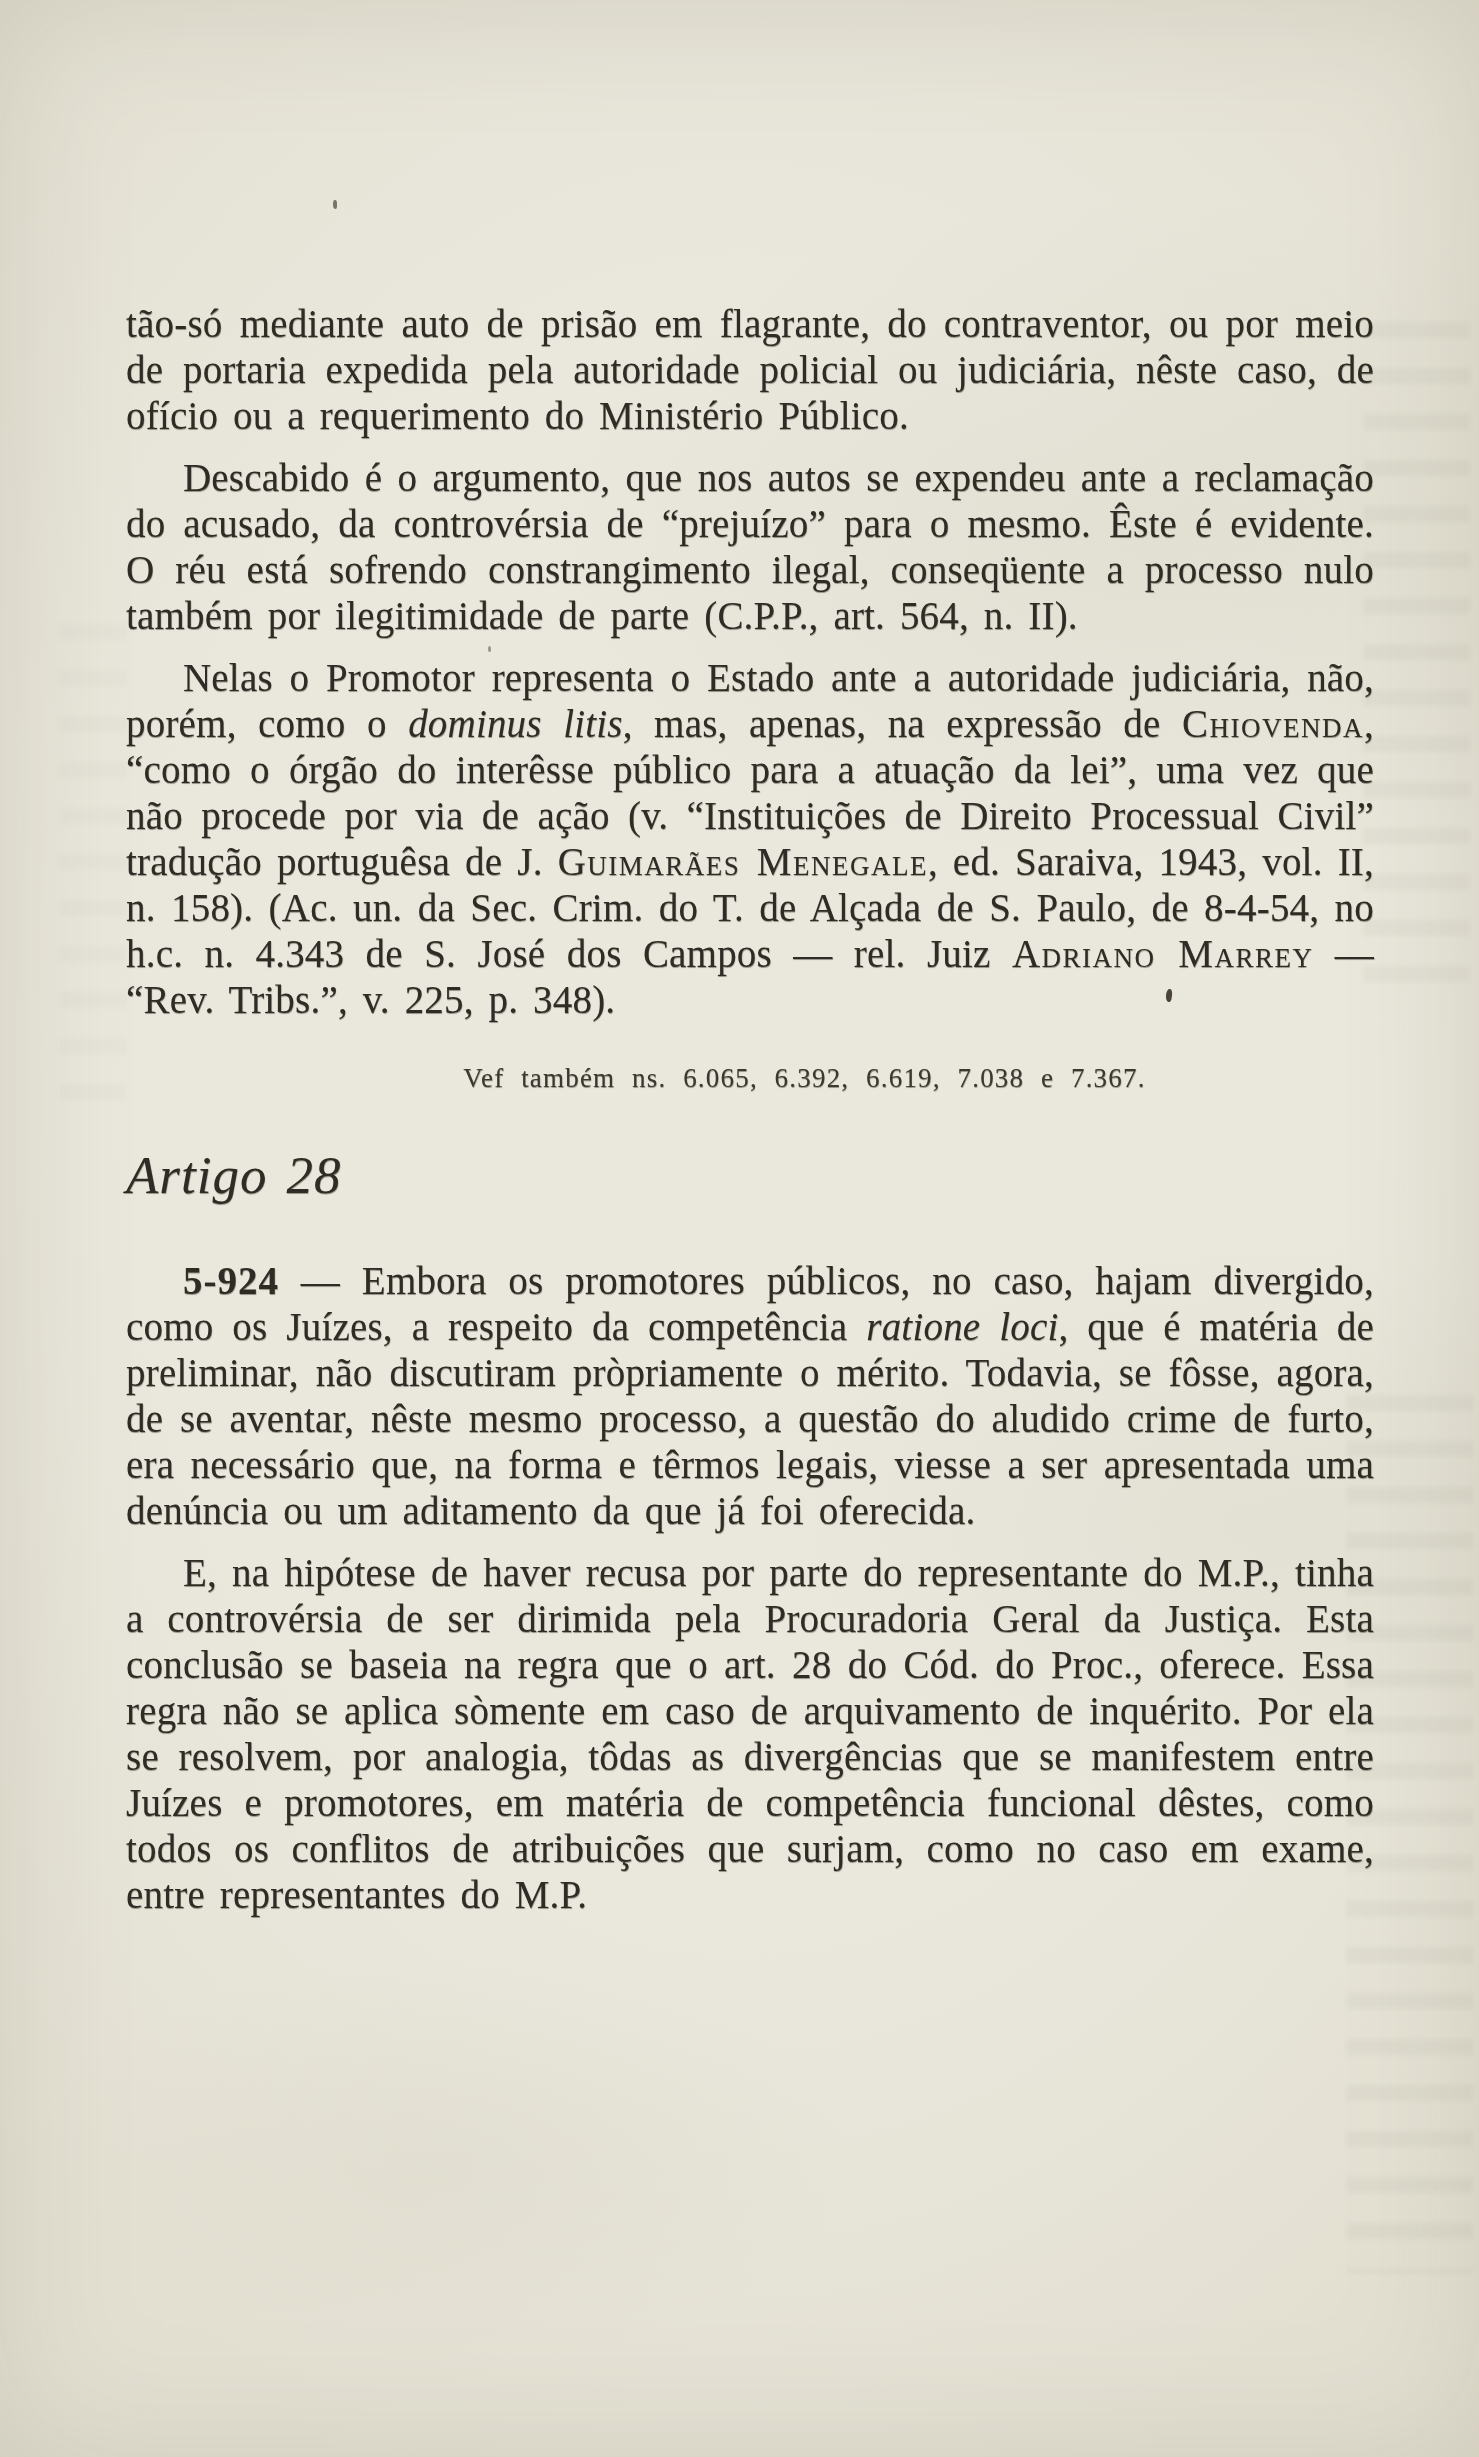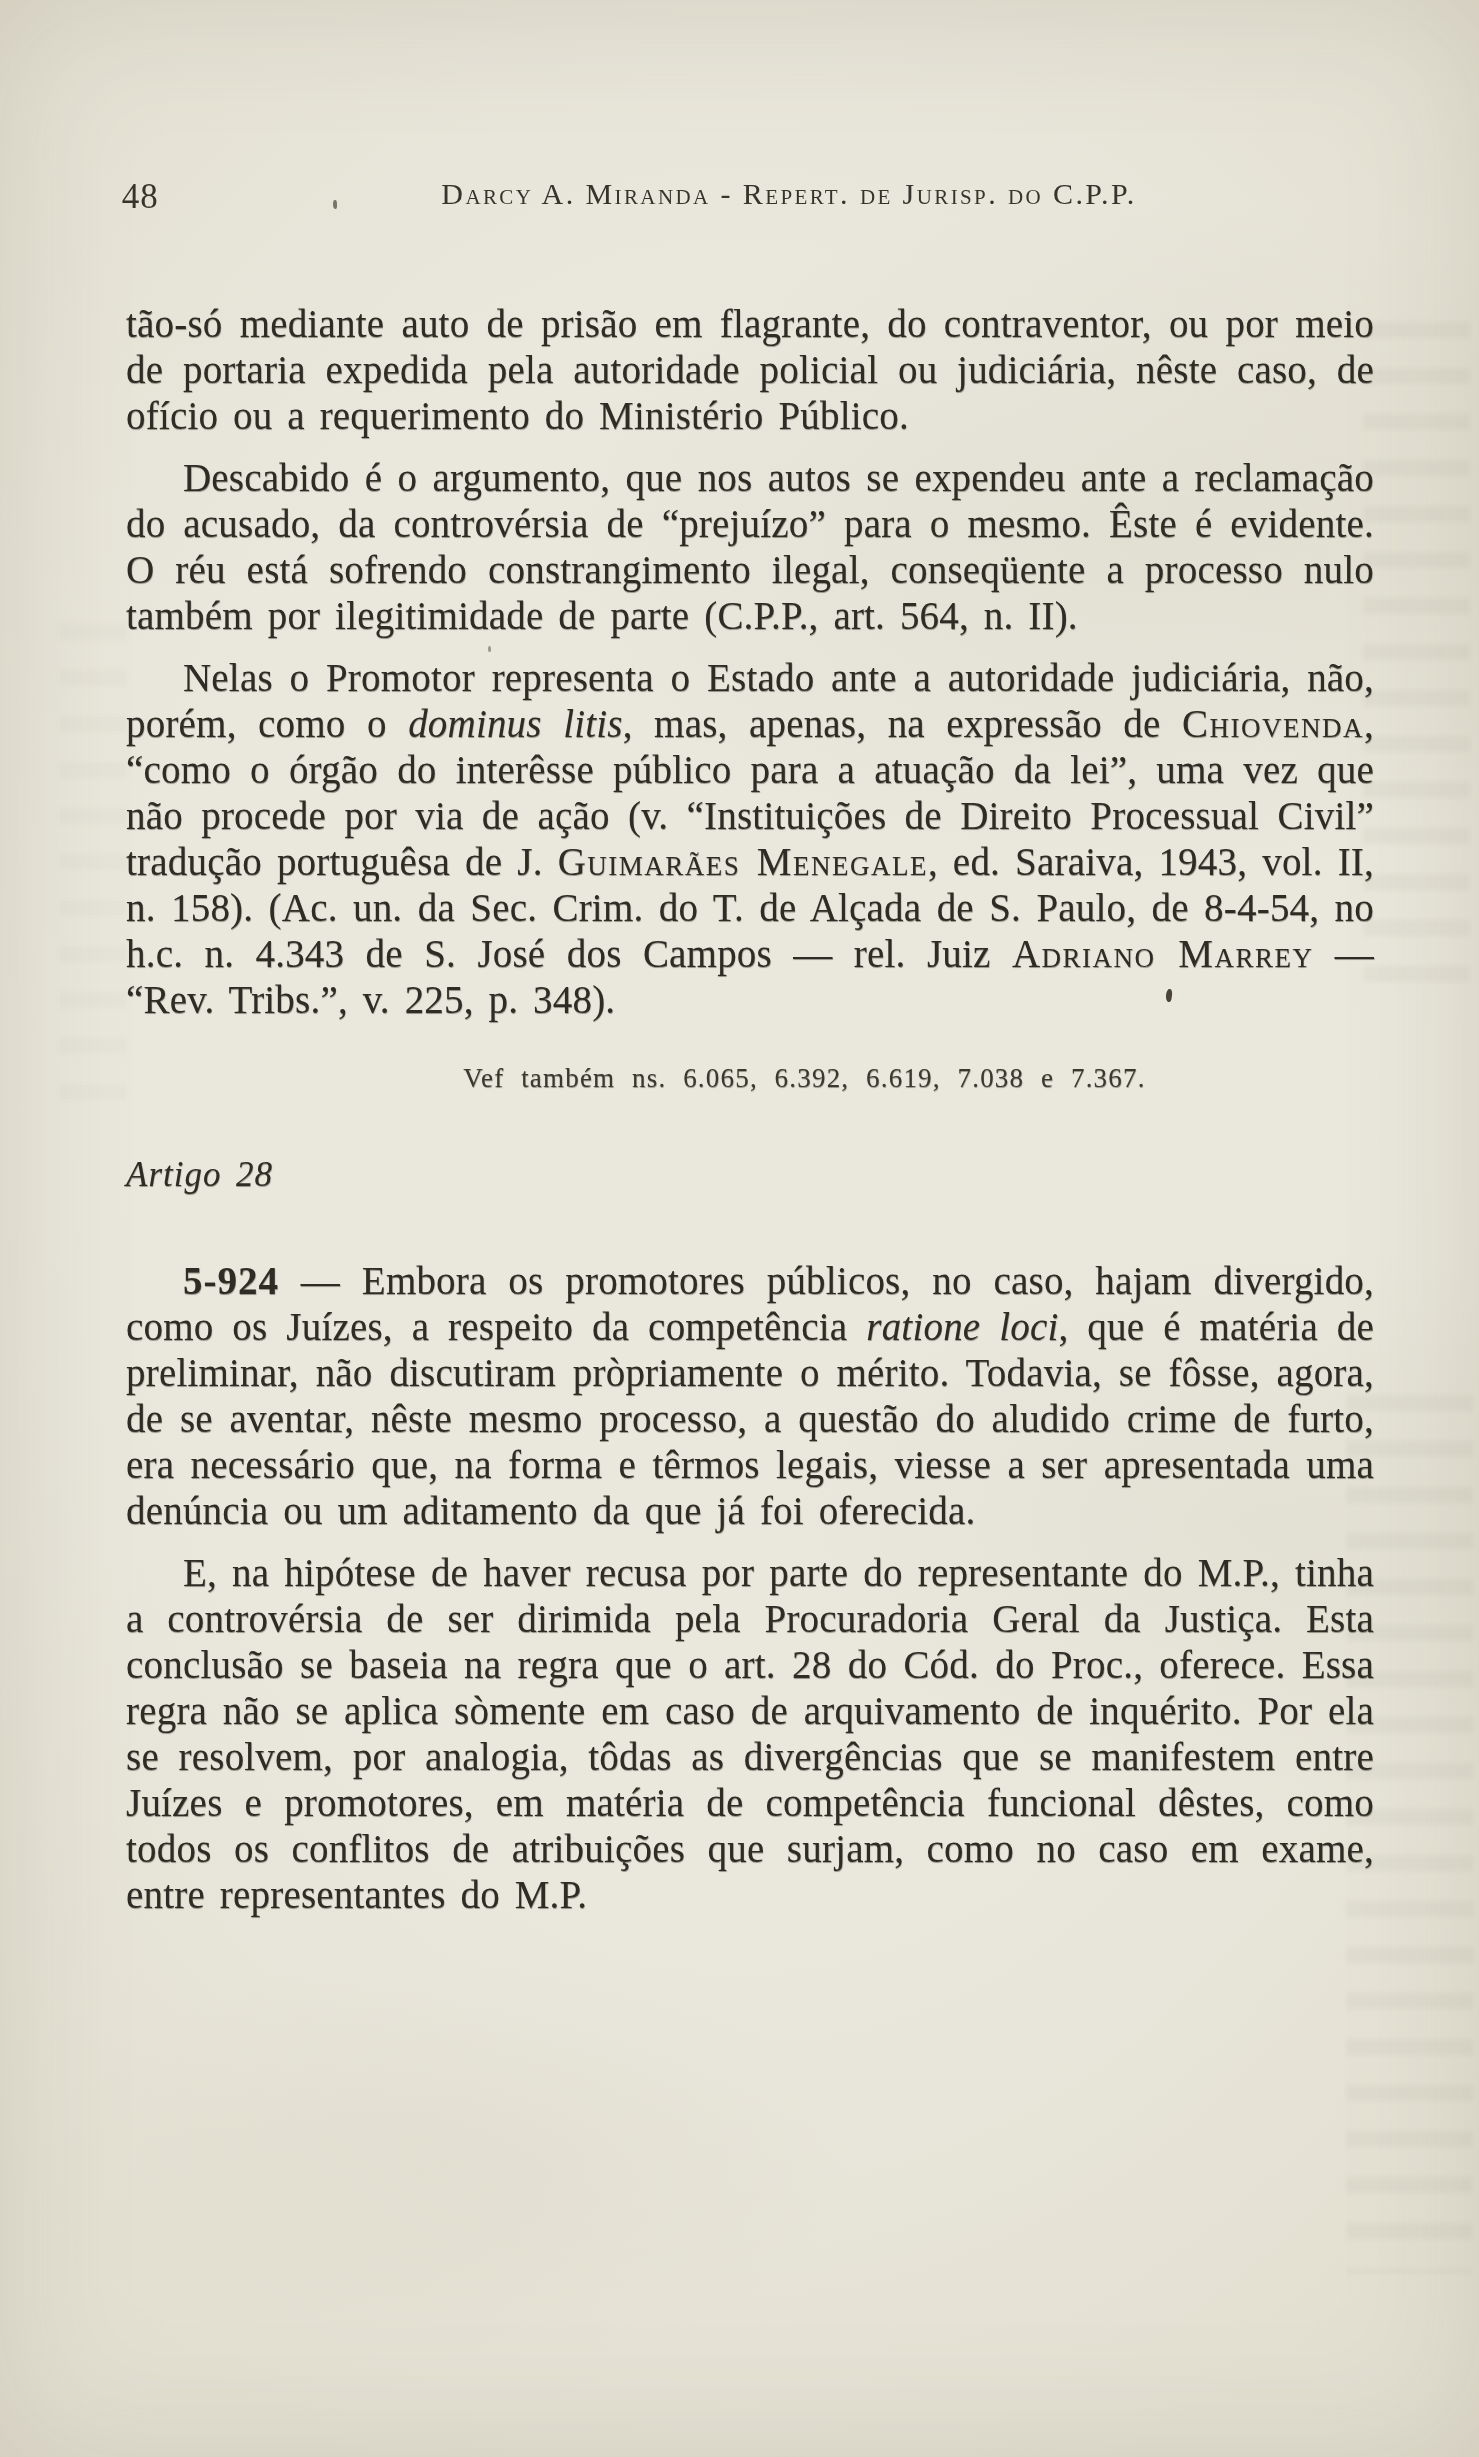--- a/index.html
+++ b/index.html
@@ -104,21 +104,21 @@
     line-height: 33px;
     letter-spacing: 1.2px;
     word-spacing: 8.8px;
     text-align: center;
     color: #3a382f;
   }
 
   .article-heading {
     margin-top: 57px !important;
     font-style: italic;
-    font-size: 35px;
+    font-size: 53px;
     letter-spacing: 1px;
     text-align: left;
     color: #2e2c25;
     font-family: Liberation Serif, serif;
   }
 
   p.entry-first { margin-top: 60px !important; }
 
   
   .run-n  { }
@@ -131,24 +131,20 @@
 
 <div class="page">
 
   <div class="bleed bleed-a"></div>
   <div class="bleed bleed-b"></div>
   <div class="bleed bleed-c"></div>
   <div class="speck speck-1"></div>
   <div class="speck speck-2"></div>
   <div class="speck speck-3"></div>
 
-  <header class="running-head">
-    <span class="pagenum">48</span>
-    <span class="running-title">Darcy A. Miranda - Repert. de Jurisp. do C.P.P.</span>
-  </header>
 
   <main class="body-text">
 
     <p class="para"><span class="run-n">tão-só mediante auto de prisão em flagrante, do contraventor, ou por meio de portaria expedida pela autoridade policial ou judiciária, nêste caso, de ofício ou a requerimento do Ministério Público.</span></p>
 
     <p class="para indent"><span class="run-n">Descabido é o argumento, que nos autos se expendeu ante a reclamação do acusado, da controvérsia de “prejuízo” para o mesmo. Êste é evidente. O réu está sofrendo constrangimento ilegal, conseqüente a processo nulo também por ilegitimidade de parte (C.P.P., art. 564, n. II).</span></p>
 
 
     <p class="para indent"><span class="run-n">Nelas o Promotor representa o Estado ante a autoridade judiciária, não, porém, como o </span><span class="run-i">dominus litis</span><span class="run-n">, mas, apenas, na expressão de </span><span class="run-sc">Chiovenda</span><span class="run-n">, “como o órgão do interêsse público para a atuação da lei”, uma vez que não procede por via de ação (v. “Instituições de Direito Processual Civil” tradução portuguêsa de J. </span><span class="run-sc">Guimarães Menegale</span><span class="run-n">, ed. Saraiva, 1943, vol. II, n. 158). (Ac. un. da Sec. Crim. do T. de Alçada de S. Paulo, de 8-4-54, no h.c. n. 4.343 de S. José dos Campos — rel. Juiz </span><span class="run-sc">Adriano Marrey</span><span class="run-n"> — “Rev. Tribs.”, v. 225, p. 348).</span></p>
 

